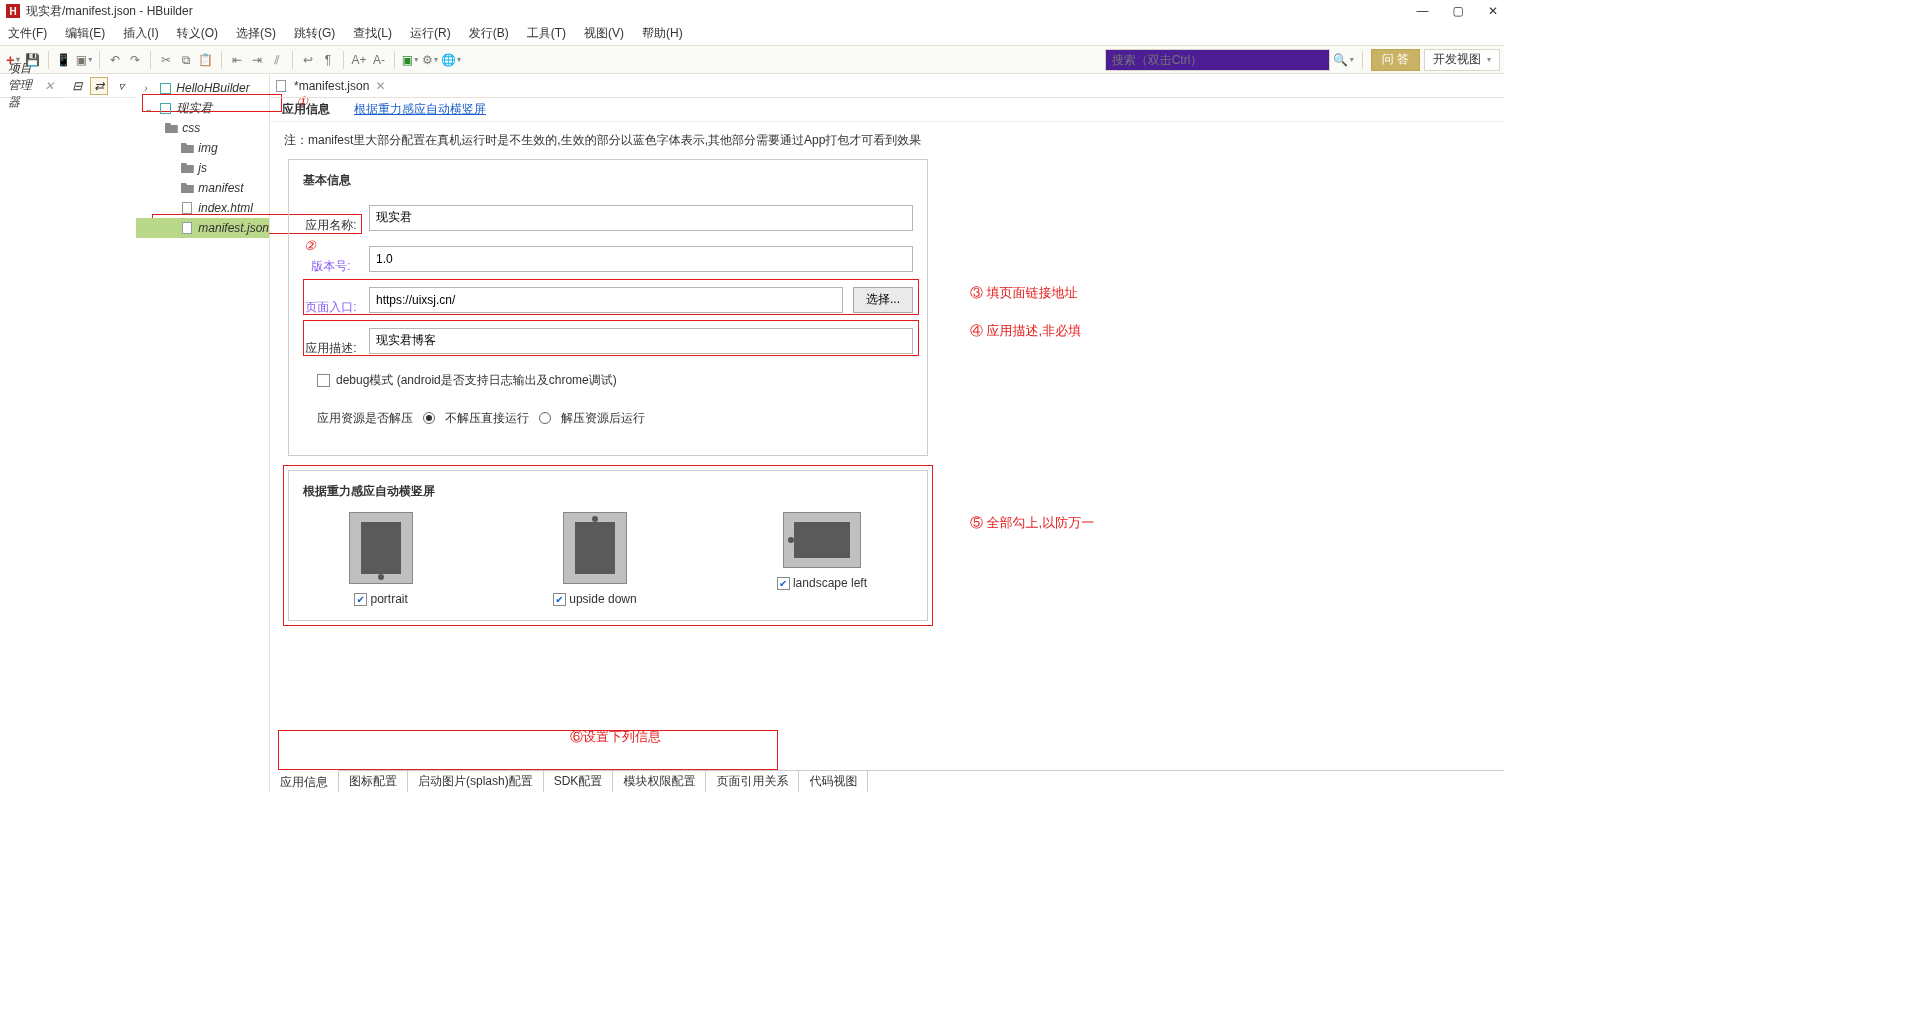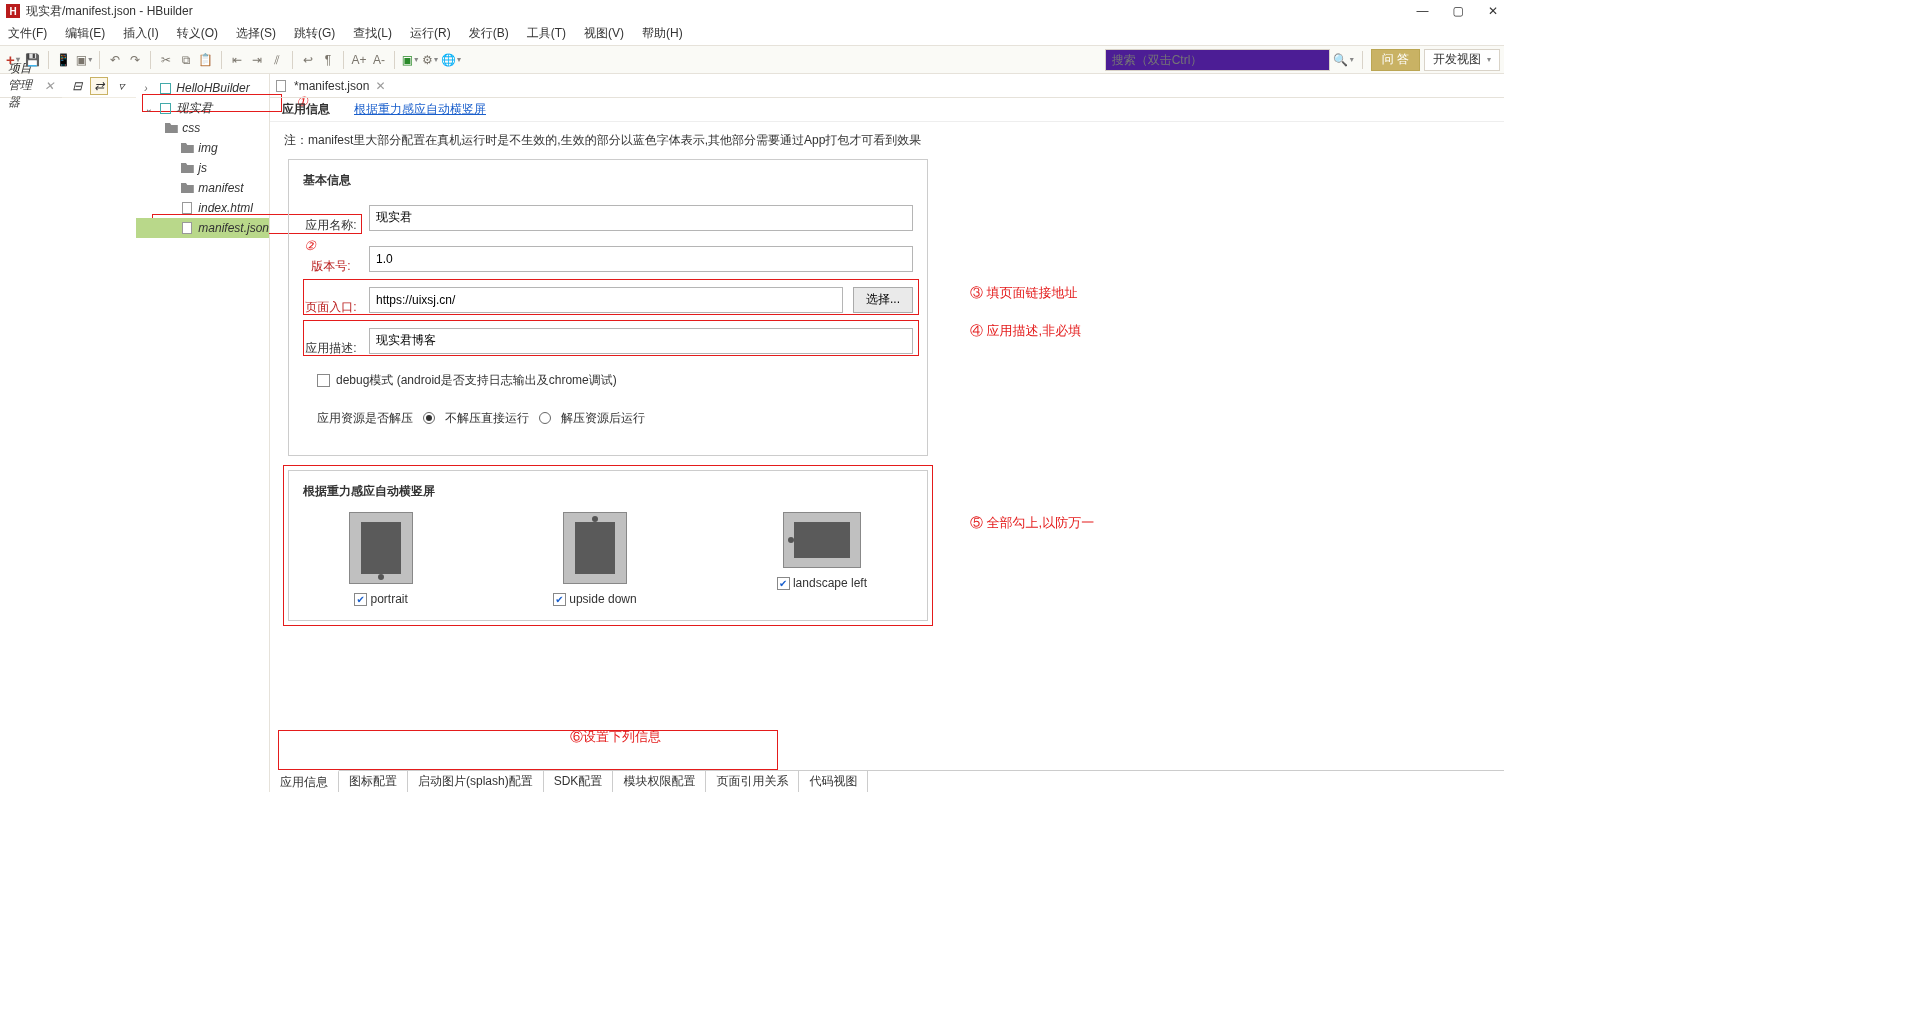--- a/index.html
+++ b/index.html
@@ -39,21 +39,21 @@
 .ed-tab { height:24px; display:flex; align-items:center; border-bottom:1px solid #e6e2da; padding-left:6px; gap:6px;}
 .ed-tab .ico-file { margin-right:2px;}
 .ed-tab .xclose { color:#999;}
 .sub-head { height:24px; display:flex; align-items:center; padding:0 12px; gap:24px; border-bottom:1px solid #eee;}
 .sub-head a { color:#1a5fcc; text-decoration:underline;}
 .note-line { padding:10px 14px 6px; color:#333;}
 .panel { margin:4px 18px 10px; border:1px solid #ccc; padding:12px 14px 14px; max-width:640px; position:relative;}
 .panel .legend { font-weight:bold; margin-bottom:12px;}
 .frow { display:flex; align-items:center; min-height:30px; margin-bottom:8px; gap:10px;}
 .flabel { width:56px; text-align:center; color:#333;margin-top:16px;}
-.flabel.blue { color:#b91c1c;}
+.flabel.blue { color:#8b5cf6;}
 .finput { flex:1; height:26px; border:1px solid #b5b5b5; padding:0 6px; background:#fff;}
 .fbtn { height:26px; padding:0 12px; border:1px solid #aaa; background:#eaeaea;}
 .chk { width:13px; height:13px; border:1px solid #888; display:inline-flex; align-items:center; justify-content:center; font-size:10px; color:#1a5fcc;}
 .chk.checked::after { content:"✔";}
 .radio { width:12px; height:12px; border:1px solid #666; border-radius:50%; display:inline-flex; align-items:center; justify-content:center;}
 .radio.checked::after { content:""; width:6px; height:6px; border-radius:50%; background:#333;}
 .link { color:#1a5fcc; text-decoration:underline;}
 .orient-row { display:flex; gap:48px; margin-top:10px; justify-content:space-around;}
 .orient { display:flex; flex-direction:column; align-items:center; gap:8px;}
 .dev { width:64px; height:72px; background:#c0c0c0; border:1px solid #888; display:flex; align-items:center; justify-content:center; position:relative;}

